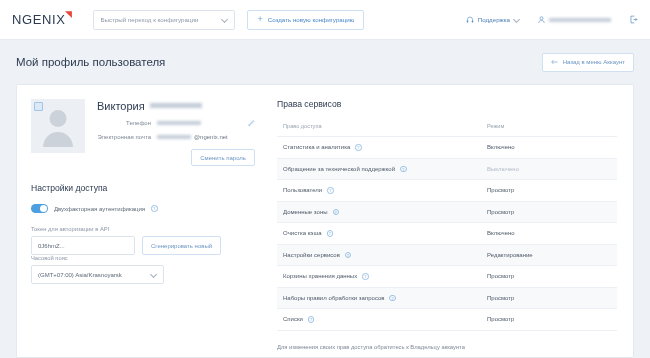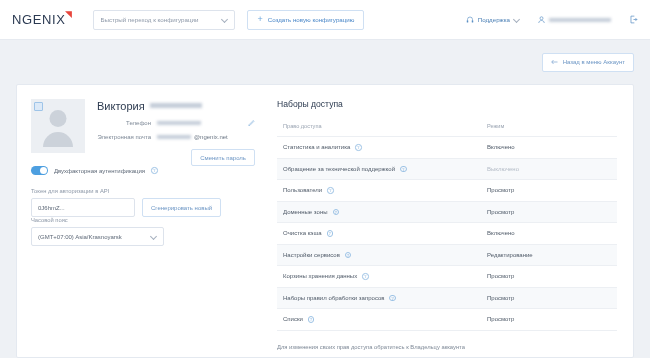--- a/index.html
+++ b/index.html
@@ -241,20 +241,21 @@
       <div class="tr-item">
         <svg class="icon-svg" width="9" height="9" viewBox="0 0 16 16">
           <path d="M9.5 2H3.5v12h6" fill="none" stroke="#5a8fc4" stroke-width="1.3"></path>
           <path d="M8 8h6M11.5 5.5 14 8l-2.5 2.5" fill="none" stroke="#5a8fc4" stroke-width="1.3"></path>
         </svg>
       </div>
     </div>
   </div>
 
   <div class="page-head">
+    <div class="page-title">Мой профиль пользователя</div>
     <div class="btn-back">
       <svg class="icon-svg" width="7" height="6" viewBox="0 0 14 12">
         <path d="M13 6H1.5M5 2 1.5 6 5 10" fill="none" stroke="#7ba4d0" stroke-width="1.4"></path>
       </svg>
       <span>Назад в меню Аккаунт</span>
     </div>
   </div>
 
   <div class="card">
 
@@ -288,20 +289,21 @@
             <span class="blurred blur-val w-mail"></span>
             <span class="mail-dom">@ngenix.net</span>
           </div>
 
           <div class="btn-outline">
             <span>Сменить пароль</span>
           </div>
         </div>
       </div>
 
+      <div class="sect-title">Настройки доступа</div>
 
       <div class="toggle-row">
         <span class="toggle">
             <span class="knob"></span>
           </span>
         <span class="toggle-label">Двухфакторная аутентификация</span>
         <span class="help">?</span>
       </div>
 
       <div class="mini-label">Токен для авторизации в API</div>
@@ -316,21 +318,21 @@
 
 
       <div class="mini-label" style="margin-top:0;">Часовой пояс</div>
       <div class="tz-select">
         <span>(GMT+07:00) Asia/Krasnoyarsk</span>
         <span class="chev"></span>
       </div>
     </div>
 
     <div class="col-right">
-      <div class="rights-title">Наборы доступа</div>
+      <div class="rights-title">Права сервисов</div>
 
       <table class="tbl">
         <thead>
           <tr>
             <th>Право доступа</th>
             <th class="col-mode">Режим</th>
           </tr>
         </thead>
         <tbody id="rights-body">
             <tr>

